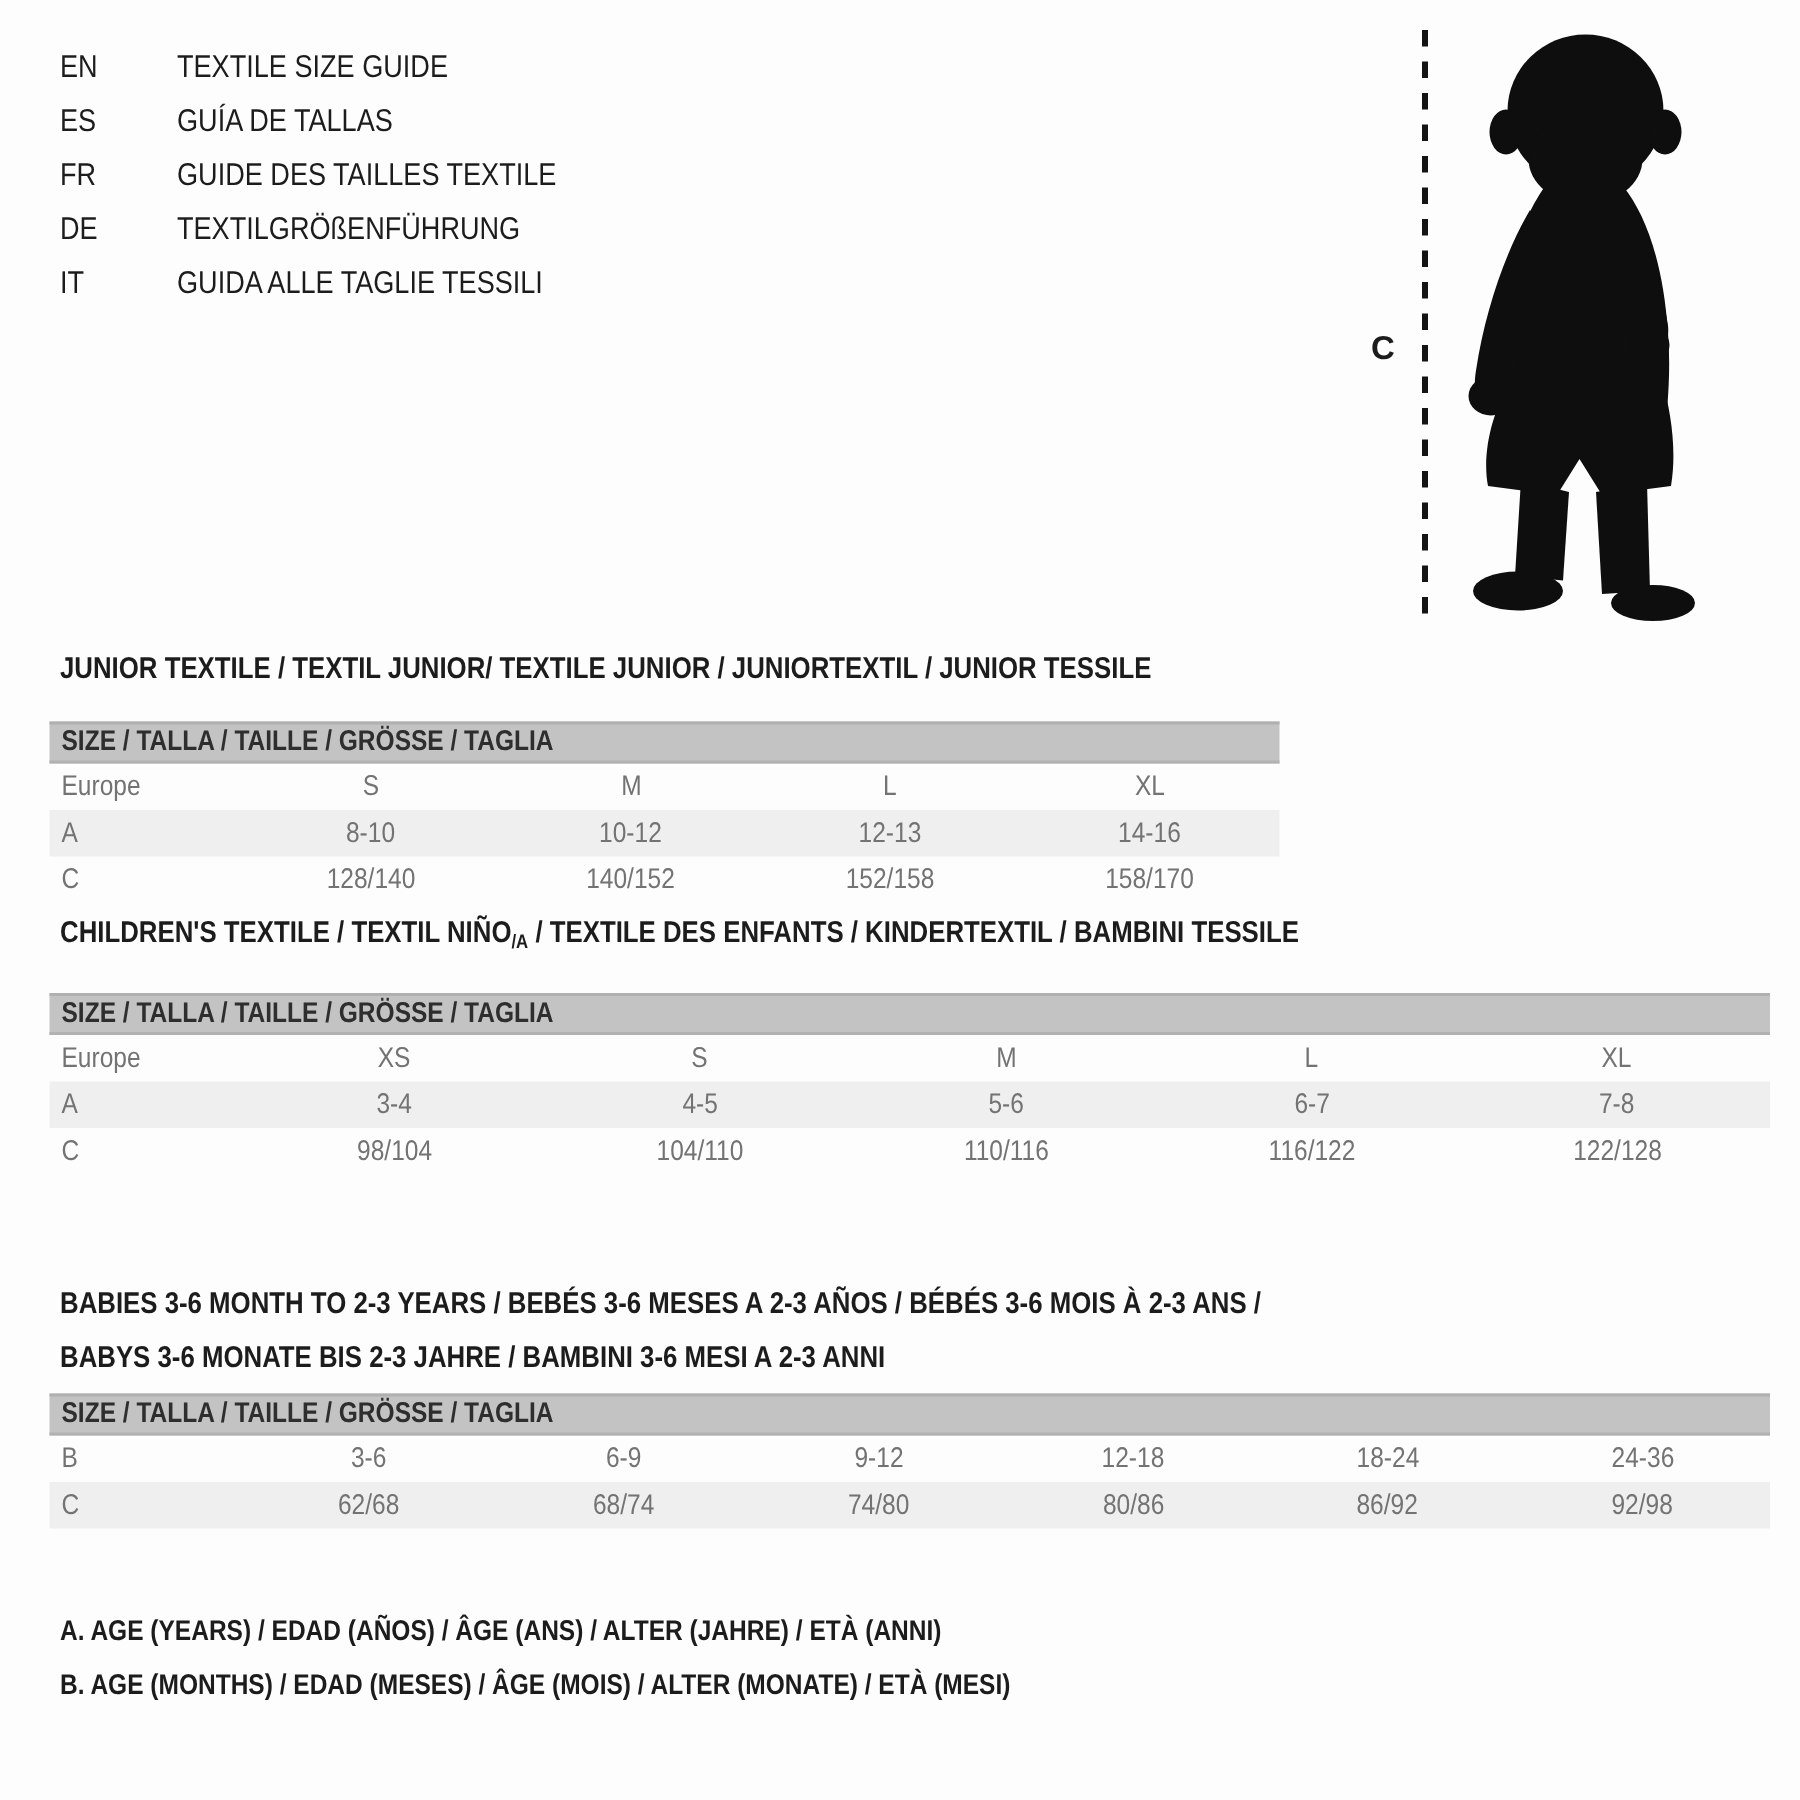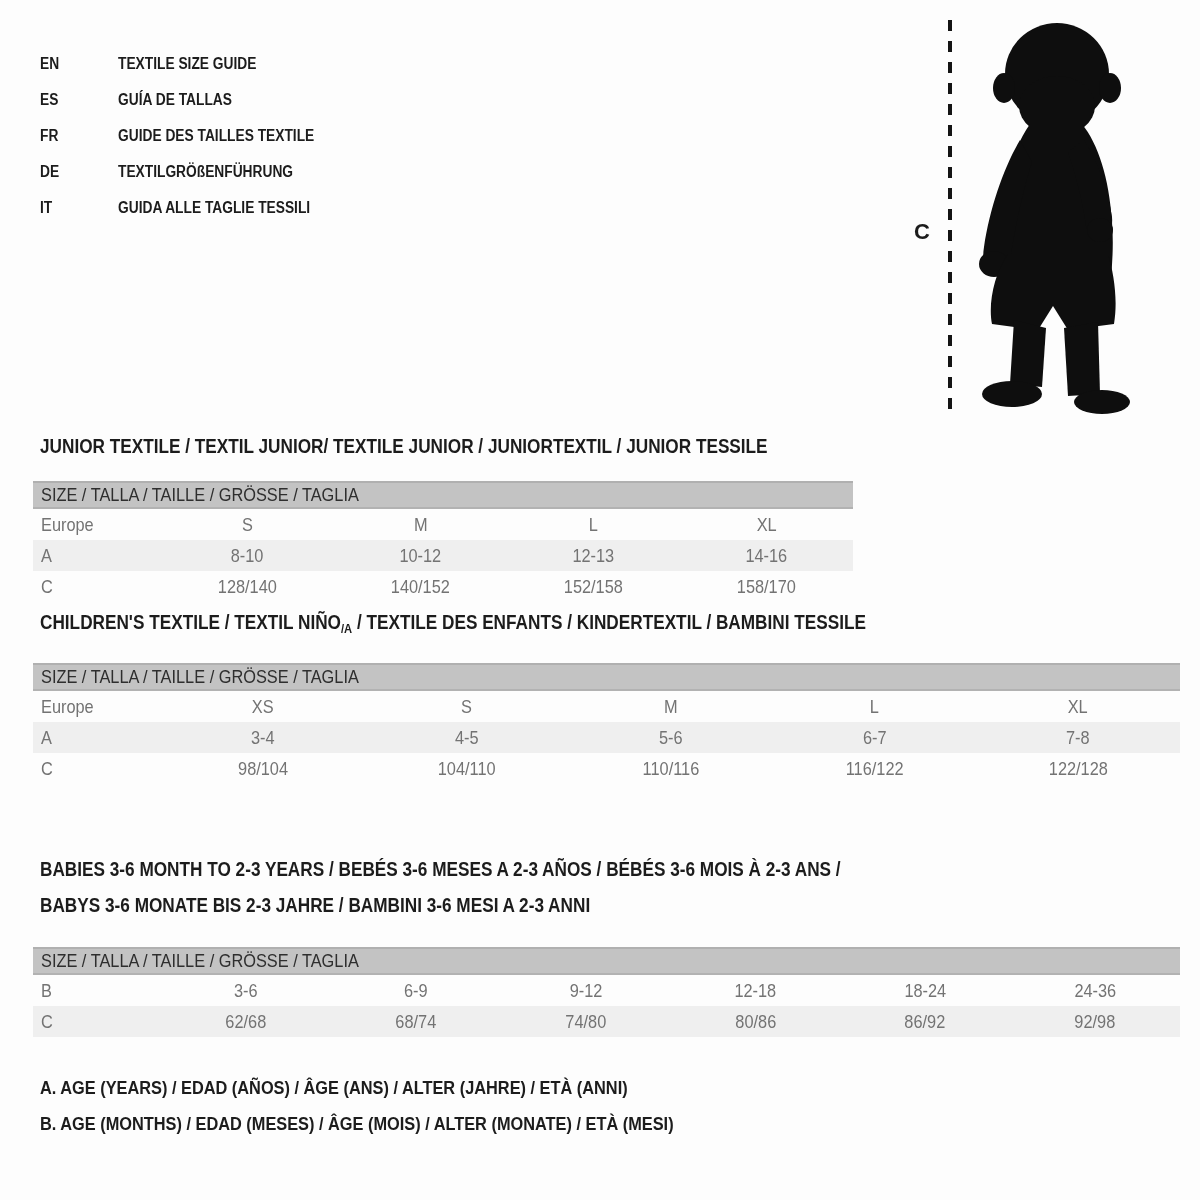--- a/index.html
+++ b/index.html
@@ -4,40 +4,40 @@
 <style>
   html,body{margin:0;padding:0;background:#fff}
   .page{position:relative;width:1200px;height:1200px;background:#fdfdfd;
         font-family:"Liberation Sans",sans-serif;color:#1c1c1c;overflow:hidden}
 
   
   .cxl{display:inline-block;transform:scaleX(.86);transform-origin:0 50%;white-space:nowrap}
   .cx{display:inline-block;transform:scaleX(.86);transform-origin:center;white-space:nowrap}
 
   
-  .langs{position:absolute;left:40px;top:46px;font-size:16px;font-weight:bold;line-height:36px}
+  .langs{position:absolute;left:40px;top:27px;font-size:21px;font-weight:normal;line-height:36px}
   .langrow{display:flex}
   .langcode{width:78px}
 
   
   .mline{position:absolute;left:942px;top:16px}
   .clabel{position:absolute;left:914px;top:219px;font-size:22px;font-weight:bold}
   .sil{position:absolute;left:962px;top:12px}
 
   
   .tblock{position:absolute;left:33px}
   #t1{top:436px;width:820px}
   #t2{top:612px;width:1147px}
   #t3{top:851px;width:1147px}
   .ttitle{margin:0 0 24px 7px;font-size:20px;font-weight:bold;line-height:21px;white-space:nowrap}
-  #t3 .ttitle{line-height:36px;margin-bottom:24px}
+  #t3 .ttitle{line-height:36px;margin-bottom:6px}
   .subA{font-size:13px;vertical-align:-4px;letter-spacing:0}
   .sizebar{height:28px;background:#c3c3c3;border-top:2px solid #b0b0b0;border-bottom:2px solid #b2b2b2;
            box-sizing:border-box;display:flex;align-items:center;padding-left:8px;
-           font-size:19px;font-weight:normal;color:#2e2e2e}
+           font-size:19px;font-weight:bold;color:#2e2e2e}
   .trow{display:flex;height:31px;align-items:center;font-size:19px;color:#737373}
   .trow.shaded{background:#efefef}
   .tlabel{width:128px;padding-left:8px;box-sizing:border-box}
   .tcell{flex:1;text-align:center}
 
   
   .legend{position:absolute;left:40px;top:1070px;font-size:19px;font-weight:bold;line-height:36px}
 </style>
 </head>
 <body>

